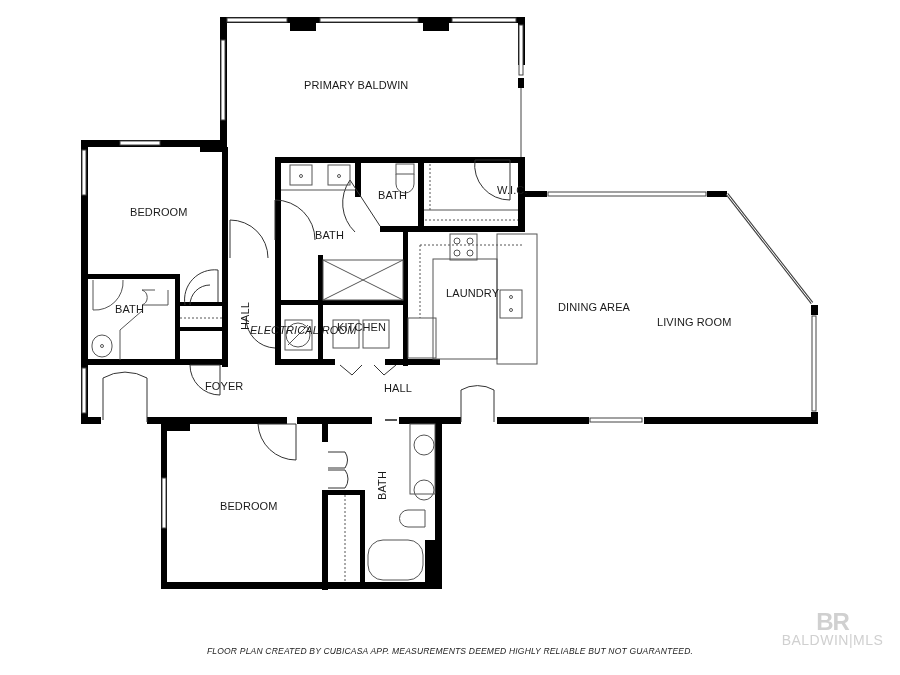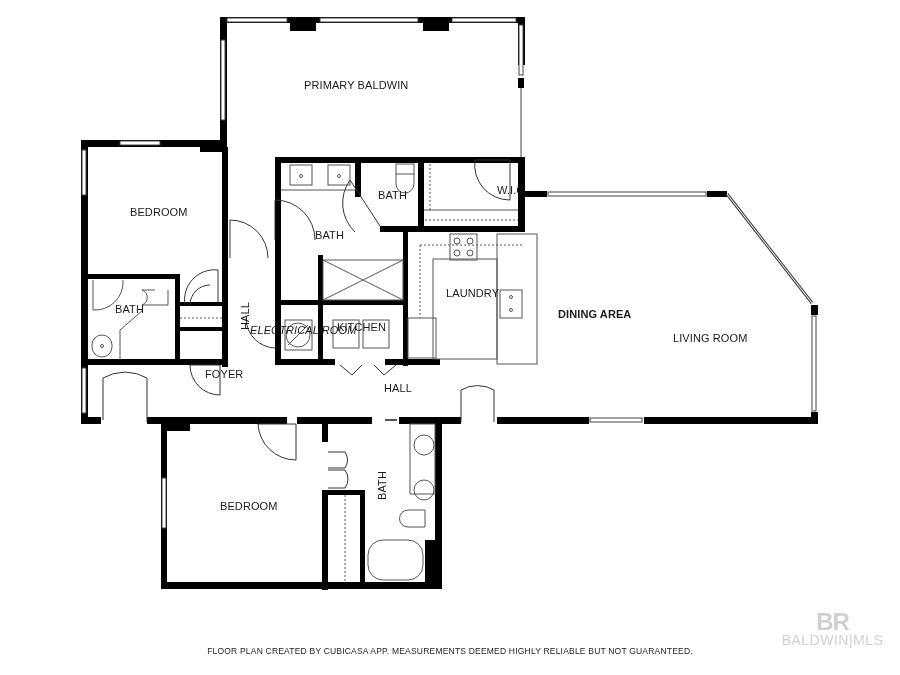--- a/index.html
+++ b/index.html
@@ -1,20 +1,20 @@
 <!DOCTYPE html>
 <html><head>
 <meta charset="utf-8">
 <style>
   html, body { margin:0; padding:0; background:#ffffff; }
   body { width:900px; height:675px; position:relative; overflow:hidden; font-family:"Liberation Sans", sans-serif; }
   #plan { position:absolute; left:0; top:0; width:900px; height:675px; }
   .lbl { position:absolute; font-family:"Liberation Sans", sans-serif; font-size:11px; color:#1a1a1a; white-space:nowrap; letter-spacing:0.1px; }
   .lbl.v { transform:rotate(-90deg); transform-origin:left top; }
-  .footer { position:absolute; left:0; width:900px; top:646px; text-align:center; font-size:8.5px; color:#222; letter-spacing:0.2px; }
+  .footer { position:absolute; left:0; width:900px; top:646px; text-align:center; font-size:8.5px; color:#222; letter-spacing:0.2px;font-style:italic; }
   .logo { position:absolute; left:780px; top:612px; width:105px; text-align:center; color:#d0d0d0; }
   .logo .mark { font-size:24px; font-weight:bold; letter-spacing:-1px; line-height:20px; }
   .logo .name { font-size:14px; letter-spacing:0.5px; }
 </style>
 </head>
 <body>
 
 <svg id="plan" viewBox="0 0 900 675" xmlns="http://www.w3.org/2000/svg">
   <g fill="#000">
 
@@ -168,26 +168,26 @@
   </g>
 </svg>
 
 <div class="lbl" style="left:304px; top:79px;">PRIMARY BALDWIN</div>
 <div class="lbl" style="left:130px; top:206px;">BEDROOM</div>
 <div class="lbl" style="left:115px; top:303px;">BATH</div>
 <div class="lbl" style="left:315px; top:229px;">BATH</div>
 <div class="lbl" style="left:378px; top:189px;">BATH</div>
 <div class="lbl" style="left:457px; top:184px;margin-left:40px;">W.I.C.</div>
 <div class="lbl" style="left:446px; top:287px;">LAUNDRY</div>
-<div class="lbl" style="left:558px; top:308px;font-weight:bold;">DINING AREA</div>
-<div class="lbl" style="left:673px; top:316px;margin-top:16px;">LIVING ROOM</div>
+<div class="lbl" style="left:558px; top:301px;">DINING AREA</div>
+<div class="lbl" style="left:657px; top:316px;">LIVING ROOM</div>
 <div class="lbl v" style="left:239px; top:330px;">HALL</div>
 <div class="lbl" style="left:250px; top:324px;font-style:italic;">ELECTRICAL ROOM</div>
 <div class="lbl" style="left:337px; top:321px;">KITCHEN</div>
-<div class="lbl" style="left:172px; top:368px;padding-left:33px;">FOYER</div>
+<div class="lbl" style="left:172px; top:380px;padding-left:33px;">FOYER</div>
 <div class="lbl" style="left:384px; top:382px;">HALL</div>
 <div class="lbl" style="left:220px; top:500px;">BEDROOM</div>
 <div class="lbl v" style="left:376px; top:500px;">BATH</div>
 
 <div class="footer">FLOOR PLAN CREATED BY CUBICASA APP. MEASUREMENTS DEEMED HIGHLY RELIABLE BUT NOT GUARANTEED.</div>
 
 <div class="logo">
   <div class="mark">BR</div>
   <div class="name">BALDWIN|MLS</div>
 </div>

